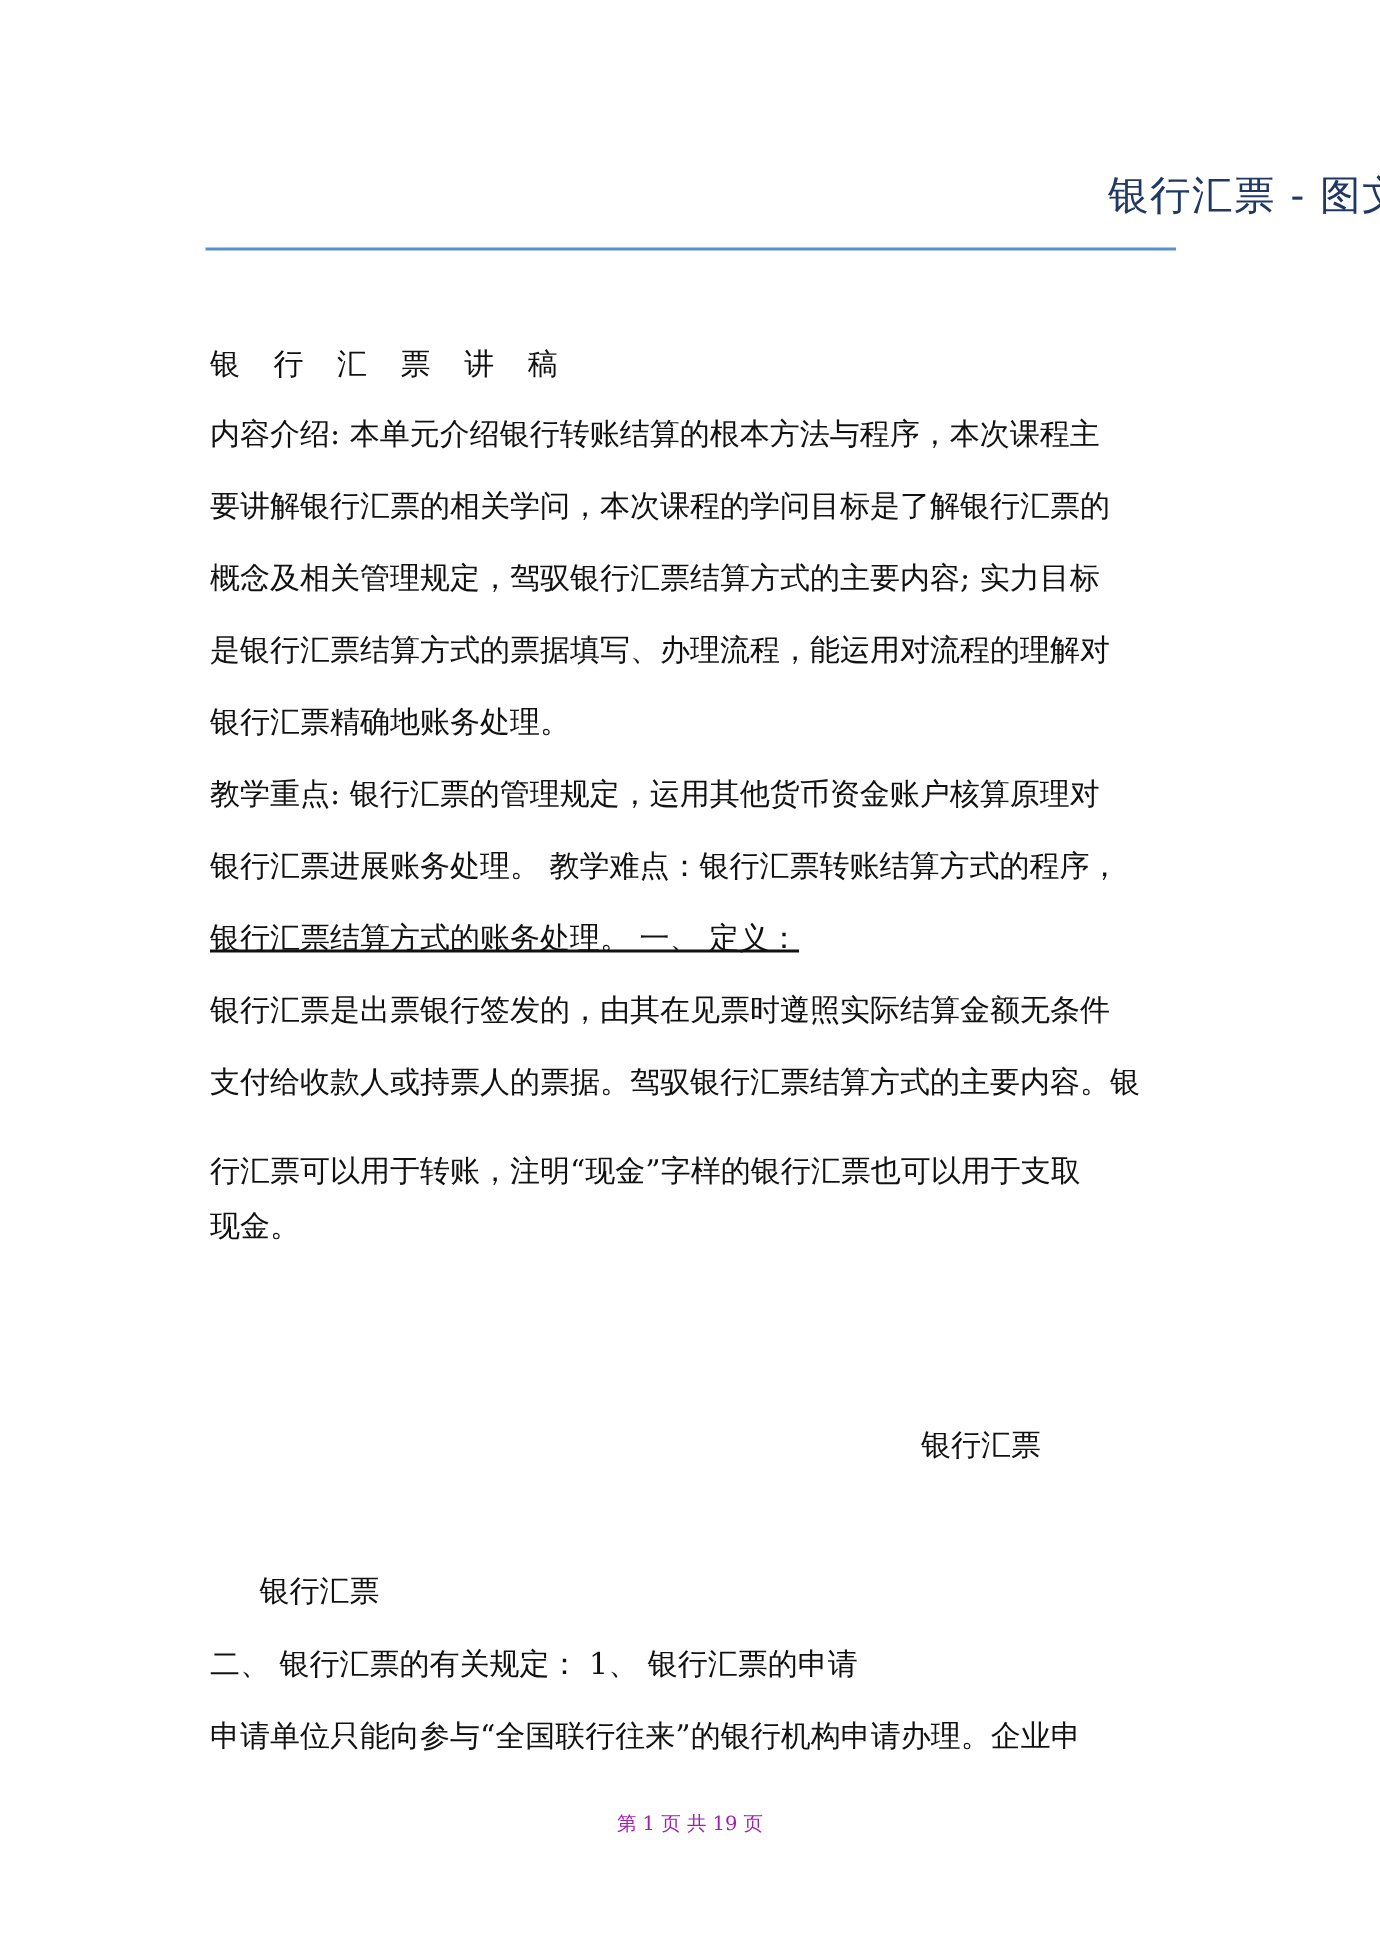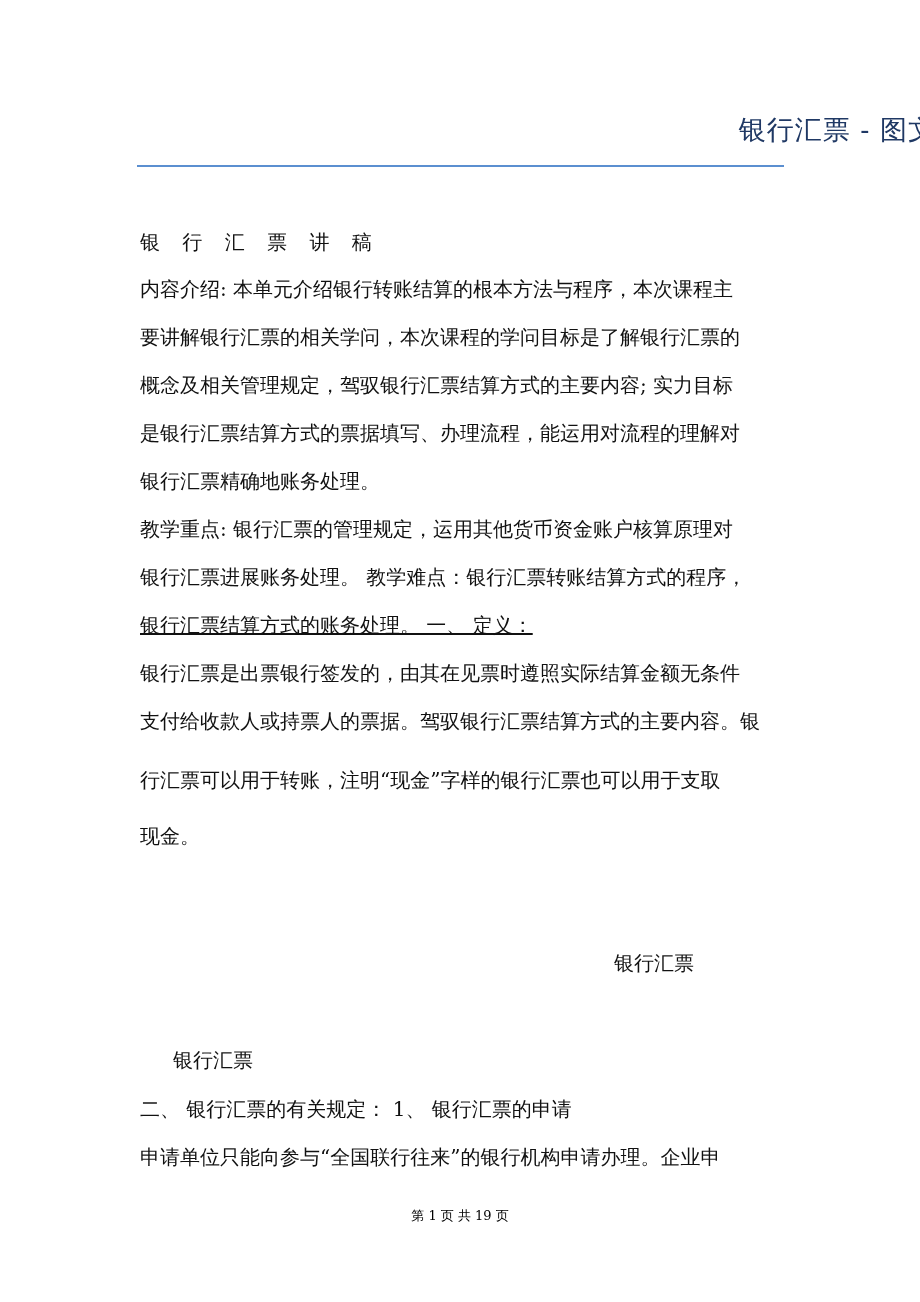--- a/index.html
+++ b/index.html
@@ -7,42 +7,42 @@
          font-family: "DejaVu Serif", "Liberation Serif", serif; color: #111; }
   .title { position: absolute; top: 112px; left: 16px; width: 920px; text-align: right;
            font-size: 27px; color: #1f3864; letter-spacing: 1px; }
   .rule { position: absolute; top: 165px; left: 137px; width: 647px; height: 2px;
           background: #5b8fd0; }
   .line { position: absolute; left: 140px; font-size: 20px; white-space: nowrap; line-height: 24px; }
   .sub-heading { letter-spacing: 8px; }
   .figure-label-right { position: absolute; left: 614px; top: 950px; font-size: 20px; }
   .figure-label-left { position: absolute; left: 173px; top: 1047px; font-size: 20px; }
   .footer { position: absolute; top: 1207px; left: 0; width: 920px; text-align: center;
-            font-size: 13px; color: #000000; }
+            font-size: 13px; color: #a21caf; }
 </style>
 </head>
 <body>
 
 <div class="title">银行汇票 - 图文</div>
 <div class="rule"></div>
 
 <div class="line sub-heading" style="top:230px;">银 行 汇 票 讲 稿</div>
 
 <div class="line" style="top:277px;">内容介绍: 本单元介绍银行转账结算的根本方法与程序，本次课程主</div>
 <div class="line" style="top:325px;">要讲解银行汇票的相关学问，本次课程的学问目标是了解银行汇票的</div>
 <div class="line" style="top:373px;">概念及相关管理规定，驾驭银行汇票结算方式的主要内容; 实力目标</div>
 <div class="line" style="top:421px;">是银行汇票结算方式的票据填写、办理流程，能运用对流程的理解对</div>
 <div class="line" style="top:469px;">银行汇票精确地账务处理。</div>
 <div class="line" style="top:517px;">教学重点: 银行汇票的管理规定，运用其他货币资金账户核算原理对</div>
 <div class="line" style="top:565px;">银行汇票进展账务处理。  教学难点：银行汇票转账结算方式的程序，</div>
 <div class="line" style="top:613px;text-decoration:underline;">银行汇票结算方式的账务处理。 一、  定义：</div>
 <div class="line" style="top:661px;">银行汇票是出票银行签发的，由其在见票时遵照实际结算金额无条件</div>
 <div class="line" style="top:709px;">支付给收款人或持票人的票据。驾驭银行汇票结算方式的主要内容。银</div>
 <div class="line" style="top:768px;text-align:center;">行汇票可以用于转账，注明“现金”字样的银行汇票也可以用于支取</div>
-<div class="line" style="top:824px;">现金。</div>
+<div class="line" style="top:805px;">现金。</div>
 
 <div class="figure-label-right">银行汇票</div>
 <div class="figure-label-left">银行汇票</div>
 
 <div class="line" style="top:1097px;">二、  银行汇票的有关规定：  1、  银行汇票的申请</div>
 <div class="line" style="top:1145px;text-align:right;">申请单位只能向参与“全国联行往来”的银行机构申请办理。企业申</div>
 
 <div class="footer">第 1 页    共 19 页</div>
 
 </body></html>

